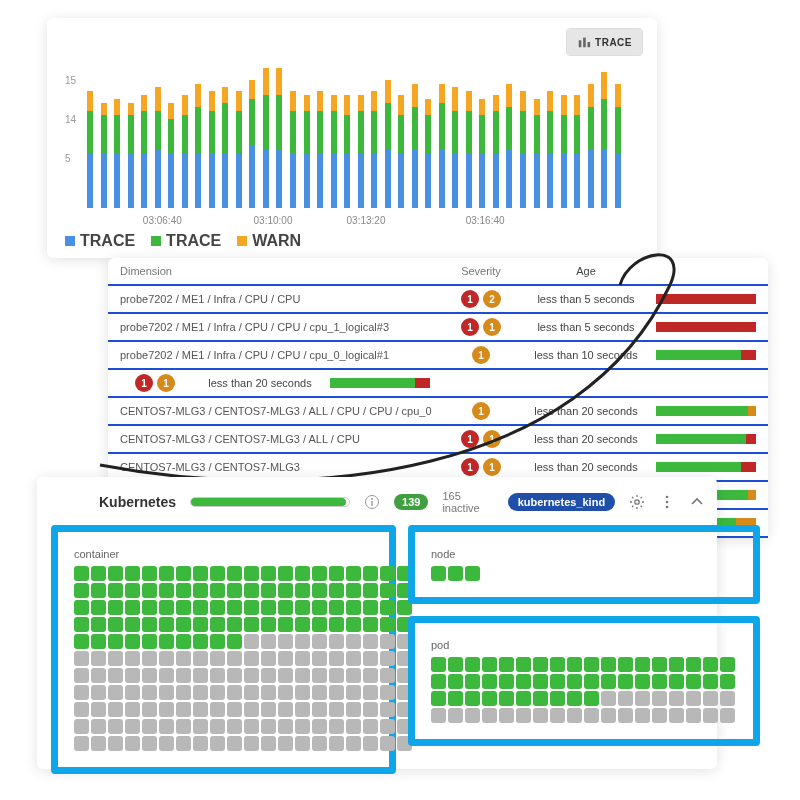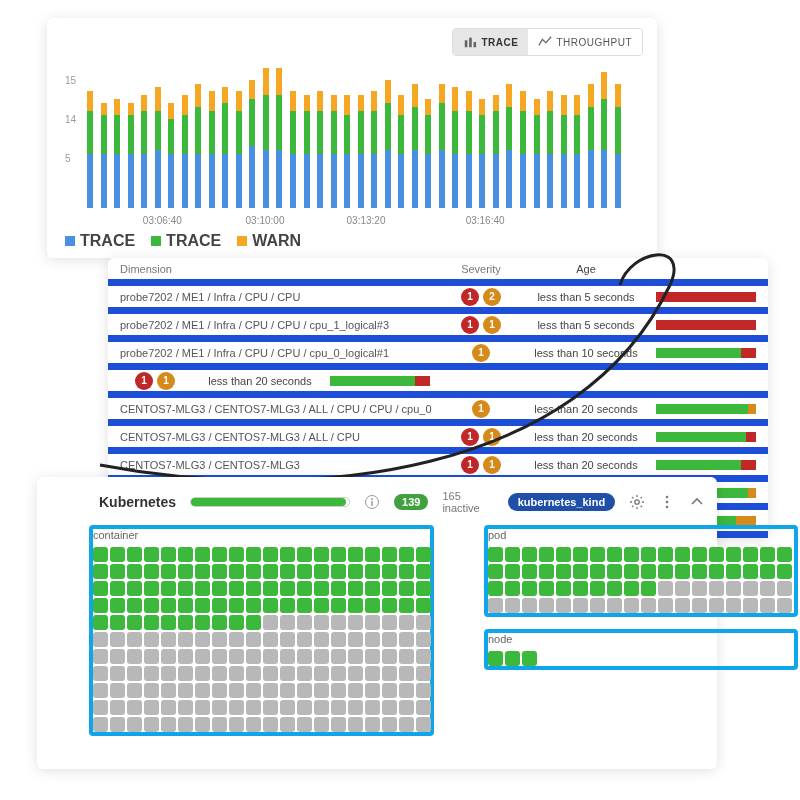--- a/index.html
+++ b/index.html
@@ -28,21 +28,21 @@
   .xlab { position:absolute; bottom:-18px; font-size:10px; color:#888; transform:translateX(-50%); }
   .bars { position:absolute; left:22px; right:0; top:0; bottom:0; display:flex; align-items:flex-end; gap:3px; }
   .barg { flex:1; display:flex; align-items:flex-end; gap:1px; }
   .bar { width:3px; }
   .legend { position:absolute; left:18px; bottom:8px; display:flex; gap:16px; font-size:16px; color:#444; }
   .legend span { display:inline-flex; align-items:center; gap:5px; }
   .sw { width:10px; height:10px; display:inline-block; }
 
   
   #table-card { left:108px; top:258px; width:660px; font-size:11px; color:#555; }
-  .thead, .trow { display:flex; align-items:center; height:28px; border-bottom:7px solid #1d4ed8; padding:0 12px; }
+  .thead, .trow { display:flex; align-items:center; height:28px; border-bottom:2px solid #1d4ed8; padding:0 12px; }
   .thead { color:#777; }
   .c-dim { flex:1; white-space:nowrap; overflow:hidden; }
   .c-sev { width:70px; display:flex; gap:4px; justify-content:center; }
   .c-age { width:140px; text-align:center; color:#444; }
   .c-bar { width:100px; display:flex; }
   .pill { width:18px; height:18px; border-radius:50%; color:#fff; font-size:10px; display:flex; align-items:center; justify-content:center; font-weight:600; }
   .hbar { height:10px; flex:1; display:flex; }
   .hseg { height:100%; }
 
   
@@ -52,21 +52,21 @@
   #k8s-card { left:37px; top:477px; width:680px; height:292px; z-index:3; padding:12px 14px; }
   .k8s-head { display:flex; align-items:center; gap:14px; height:26px; margin-bottom:10px; }
   .k8s-title { font-weight:700; font-size:14px;padding-left:48px; }
   .hp { flex:0 0 160px; height:10px; border:1px solid #ccc; border-radius:5px; position:relative; background:#fff; }
   .hp-fill { position:absolute; left:0; top:0; bottom:0; border-radius:5px; }
   .icon-btn { width:18px; height:18px; display:flex; align-items:center; justify-content:center; color:#888; cursor:pointer; }
   .count-badge { background:#40a040; color:#fff; border-radius:10px; padding:2px 8px; font-size:11px; font-weight:600; }
   .inactive { color:#777; font-size:11px; }
   .chip { background:#1f4fa8; color:#fff; border-radius:12px; padding:3px 10px; font-size:11px; font-weight:600; }
   .panels { display:flex; gap:12px; }
-  .panel { border:4px solid #0ea5e9; border-radius:4px; padding:0;margin-left:38px; }
+  .panel { border:7px solid #0ea5e9; border-radius:4px; padding:16px; }
   .panel-title { font-size:11px; color:#666; margin-bottom:6px; }
   .grid { display:flex; flex-wrap:wrap; gap:2px; }
   .cell { width:15px; height:15px; border-radius:3px; background:#b8b8b8; }
   .cell.on { background:#3cb83c; }
   .right-col { display:flex; flex-direction:column; gap:12px; flex:1; }
   #container-panel { width:345px; }
 </style>
 </head>
 <body>
 
@@ -77,26 +77,20 @@
 <div id="chart-card" class="card">
   <div class="toggle-group">
     <div class="toggle-btn active">
       <svg viewBox="0 0 16 16">
           <rect x="2" y="6" width="3" height="8" fill="#666"></rect>
           <rect x="7" y="3" width="3" height="11" fill="#666"></rect>
           <rect x="12" y="8" width="3" height="6" fill="#666"></rect>
         </svg>
       <span>TRACE</span>
     </div>
-    <div class="toggle-btn">
-      <svg viewBox="0 0 16 16">
-          <polyline points="1,12 5,5 9,9 15,2" fill="none" stroke="#666" stroke-width="1.5"></polyline>
-        </svg>
-      <span>THROUGHPUT</span>
-    </div>
   </div>
 
   <div class="chart-area">
     <div id="yticks">
         <div class="ylab" style="bottom: 38.8889px;">5</div>
         <div class="ylab" style="bottom: 77.7778px;">14</div>
         <div class="ylab" style="bottom: 116.667px;">15</div>
       </div>
     <div class="bars" id="bars">
         <div class="barg">
@@ -375,21 +369,21 @@
         <div class="barg">
           <div style="display: flex; flex-direction: column-reverse; width: 6px;">
             <div class="bar" style="width: 6px; height: 54.4444px; background: rgb(74, 144, 226);"></div>
             <div class="bar" style="width: 6px; height: 46.6667px; background: rgb(60, 184, 60);"></div>
             <div class="bar" style="width: 6px; height: 23.3333px; background: rgb(245, 166, 35);"></div>
           </div>
         </div>
       </div>
     <div id="xticks">
         <div class="xlab" style="left: 97.32px;">03:06:40</div>
-        <div class="xlab" style="left: 200px;">03:10:00</div>
+        <div class="xlab" style="left: 208px;">03:10:00</div>
         <div class="xlab" style="left: 301px;">03:13:20</div>
         <div class="xlab" style="left: 420.12px;">03:16:40</div>
       </div>
   </div>
 
   <div class="legend">
     <span>
         <i class="sw" style="background:#4a90e2"></i>
         <b>TRACE</b>
       </span>
@@ -788,20 +782,28 @@
           <div class="cell"></div>
           <div class="cell"></div>
           <div class="cell"></div>
           <div class="cell"></div>
           <div class="cell"></div>
           <div class="cell"></div>
         </div>
     </div>
     <div class="right-col">
       <div class="panel">
+        <div class="panel-title">node</div>
+        <div class="grid" id="grid-node" style="width: 306px;">
+            <div class="cell on"></div>
+            <div class="cell on"></div>
+            <div class="cell on"></div>
+          </div>
+      </div>
+      <div class="panel">
         <div class="panel-title">pod</div>
         <div class="grid" id="grid-pod" style="width: 306px;">
             <div class="cell on"></div>
             <div class="cell on"></div>
             <div class="cell on"></div>
             <div class="cell on"></div>
             <div class="cell on"></div>
             <div class="cell on"></div>
             <div class="cell on"></div>
             <div class="cell on"></div>
@@ -862,25 +864,17 @@
             <div class="cell"></div>
             <div class="cell"></div>
             <div class="cell"></div>
             <div class="cell"></div>
             <div class="cell"></div>
             <div class="cell"></div>
             <div class="cell"></div>
             <div class="cell"></div>
             <div class="cell"></div>
             <div class="cell"></div>
-          </div>
-      </div>
-      <div class="panel">
-        <div class="panel-title">node</div>
-        <div class="grid" id="grid-node" style="width: 306px;">
-            <div class="cell on"></div>
-            <div class="cell on"></div>
-            <div class="cell on"></div>
           </div>
       </div>
     </div>
   </div>
 </div>
 
 </body></html>

